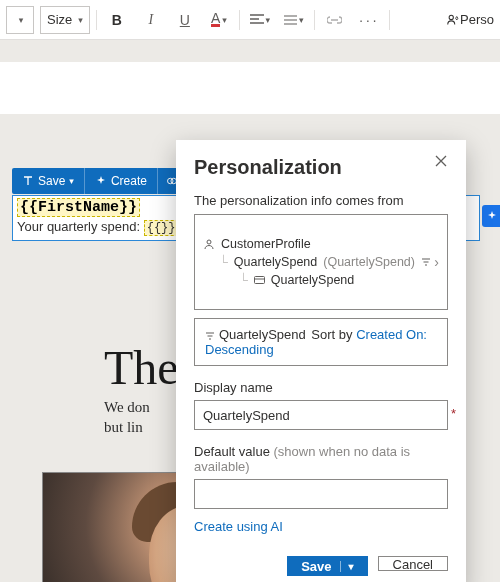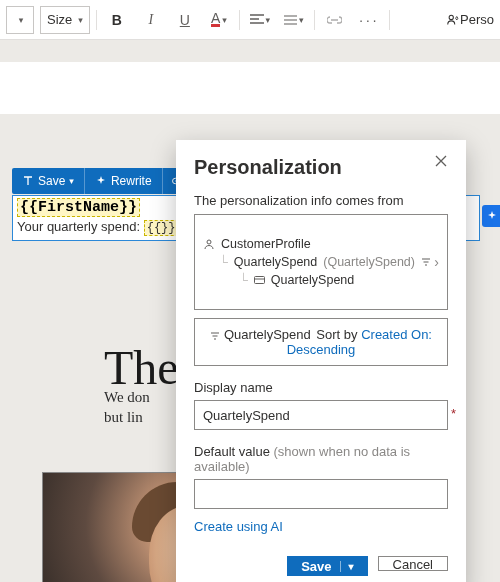--- a/index.html
+++ b/index.html
@@ -130,21 +130,21 @@
 
   .hero-title {
     position:absolute;
     left:104px; top:300px;
     font-family: "Times New Roman", Georgia, serif;
     font-size:48px;
     color:#1b1b1b;
   }
   .hero-sub {
     position:absolute;
-    left:104px; top:348px;
+    left:104px; top:358px;
     font-family: "Times New Roman", Georgia, serif;
     font-size:15px;
     color:#2b2b2b;
     line-height:1.3;
   }
   .photo {
     position:absolute;
     left:42px; top:432px;
     width:300px; height:150px;
     border:1px solid #888;
@@ -215,21 +215,20 @@
     color:#8a8886; font-size:14px;
   }
   .source-box .filter-ico {
     color:#605e5c; font-size:11px;
   }
   .sort-box {
     border:1px solid #8a8886;
     padding:8px 10px;
     font-size:13px;
     margin-top:8px;
-    text-align:center;
   }
   .sort-box .link { color:#0f6cbd; }
   .field-label {
     font-size:13px;
     color:#323130;
     margin-top:14px;
     margin-bottom:5px;
   }
   .field-label .hint { color:#8a8886; }
   .text-input {
@@ -339,21 +338,21 @@
       <svg viewBox="0 0 12 12">
           <path d="M2 2h8M6 2v8" stroke="#fff" stroke-width="1.3"></path>
         </svg>
       <span>Save</span>
       <span style="font-size:9px">▾</span>
     </div>
     <div class="ft-item">
       <svg viewBox="0 0 12 12">
           <path d="M6 1l1 3 3 1-3 1-1 3-1-3-3-1 3-1z" fill="#fff"></path>
         </svg>
-      <span>Rewrite</span>
+      <span>Create</span>
     </div>
     <div class="ft-item" style="padding:0 8px">
       <svg viewBox="0 0 14 14" width="14" height="14">
           <circle cx="5" cy="7" r="3.2" fill="none" stroke="#fff" stroke-width="1.1"></circle>
           <circle cx="9" cy="7" r="3.2" fill="none" stroke="#fff" stroke-width="1.1"></circle>
         </svg>
     </div>
   </div>
 
   <div class="editor-frame">

